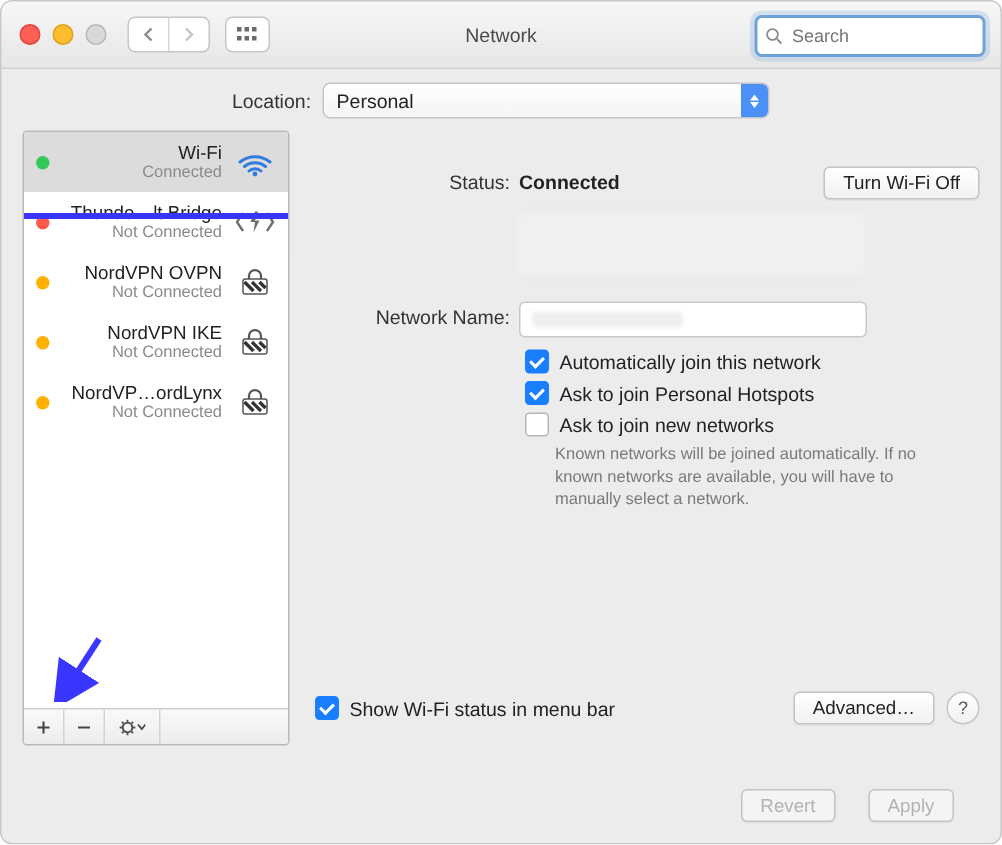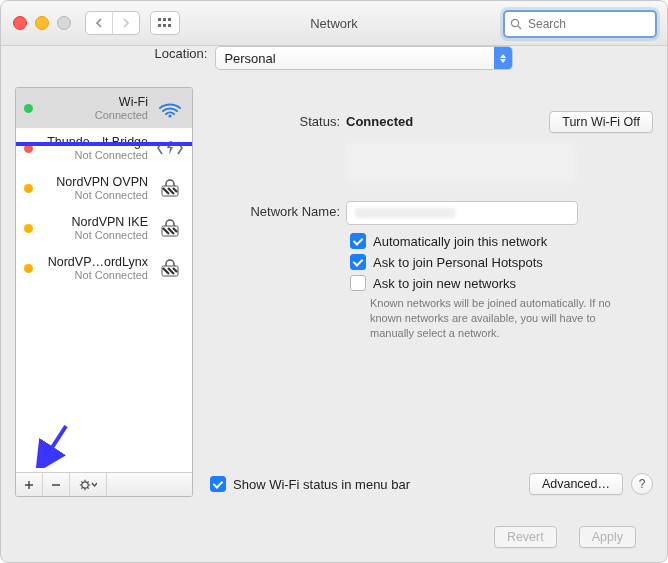--- a/index.html
+++ b/index.html
@@ -14,21 +14,21 @@
   .tl.grn{background:#d8d8d8;border:1px solid #b7b7b7;}
   .navseg{margin-left:14px;display:flex;height:22px;border:1px solid #c6c6c6;border-radius:5px;overflow:hidden;background:#fff;}
   .navbtn{width:26px;display:flex;align-items:center;justify-content:center;border-right:1px solid #d7d7d7;font-size:12px;color:#888;}
   .navbtn:last-child{border-right:none;}
   .gridbtn{margin-left:10px;height:22px;width:28px;border:1px solid #c6c6c6;border-radius:5px;background:#fff;display:flex;align-items:center;justify-content:center;}
   .title{position:absolute;left:0;right:0;text-align:center;font-size:13px;color:#4a4a4a;pointer-events:none;}
   .searchwrap{position:absolute;right:10px;top:9px;height:24px;width:140px;border:2px solid #6fa2d8;border-radius:5px;background:#fff;display:flex;align-items:center;padding:0 5px;box-shadow:0 0 0 3px rgba(111,162,216,.25);}
   .searchwrap svg{flex:0 0 auto;}
   .searchwrap input{flex:1;border:none;outline:none;font-size:12px;background:transparent;color:#666;margin-left:4px;}
   
-  .locrow{height:42px;display:flex;align-items:flex-start;justify-content:center;gap:8px;}
+  .locrow{height:42px;display:flex;align-items:center;justify-content:center;gap:8px;}
   .loclabel{color:#333;text-align:right;}
   .selectish{height:22px;width:280px;border:1px solid #c6c6c6;border-radius:5px;background:linear-gradient(#fff,#f4f4f4);display:flex;align-items:center;padding:0 8px;position:relative;font-size:13px;}
   .selectish .cap{position:absolute;right:0;top:0;bottom:0;width:18px;background:#4a90f7;border-radius:0 4px 4px 0;display:flex;flex-direction:column;align-items:center;justify-content:center;gap:1px;}
   .cap .arr{width:0;height:0;border-left:3.5px solid transparent;border-right:3.5px solid transparent;}
   .cap .up{border-bottom:4px solid #fff;}
   .cap .dn{border-top:4px solid #fff;}
   
   .body{position:absolute;top:86px;left:14px;right:14px;bottom:14px;}
   .sidebar{position:absolute;left:0;top:0;width:176px;height:408px;border:1px solid #b9b9b9;background:#fff;border-radius:3px;overflow:hidden;text-align:right;}
   .svc{display:flex;align-items:center;height:40px;padding:0 8px;gap:8px;border-bottom:0;}
@@ -58,21 +58,21 @@
   .blur{width:230px;height:40px;background:#f0f0f0;border-radius:3px;filter:blur(2px);margin-top:2px;}
   .netsel{height:22px;width:230px;border:1px solid #c9c9c9;background:#fff;border-radius:4px;position:relative;display:flex;align-items:center;}
   .netsel .blurline{margin-left:8px;width:100px;height:10px;background:#eee;border-radius:2px;filter:blur(1.5px);}
   .netsel .cap{right:0;}
   .chkline{display:flex;align-items:center;gap:7px;margin:5px 0 5px 140px;font-size:13px;}
   .chk{width:14px;height:14px;border-radius:3px;border:1px solid #b6b6b6;background:#fff;display:flex;align-items:center;justify-content:center;}
   .chk.on{background:#1a7fff;border-color:#1a7fff;}
   .chk.on::after{content:"";width:4px;height:7px;border:solid #fff;border-width:0 2px 2px 0;transform:rotate(45deg);margin-top:-2px;}
   .subnote{margin:4px 0 0 160px;font-size:11px;color:#7a7a7a;max-width:255px;line-height:1.35;}
   
-  .bottomrow{position:absolute;left:195px;right:0;top:386px;display:flex;align-items:center;}
+  .bottomrow{position:absolute;left:195px;right:0;top:374px;display:flex;align-items:center;}
   .bottomrow .chk{margin-right:7px;}
   .helpbtn{width:20px;height:20px;border-radius:50%;border:1px solid #c6c6c6;background:linear-gradient(#fff,#f1f1f1);display:flex;align-items:center;justify-content:center;font-size:12px;color:#555;margin-left:8px;}
   .footer{position:absolute;right:17px;bottom:0;display:flex;gap:10px;}
 </style>
 </head>
 <body>
 
 <div class="window">
 
   <div class="titlebar">

